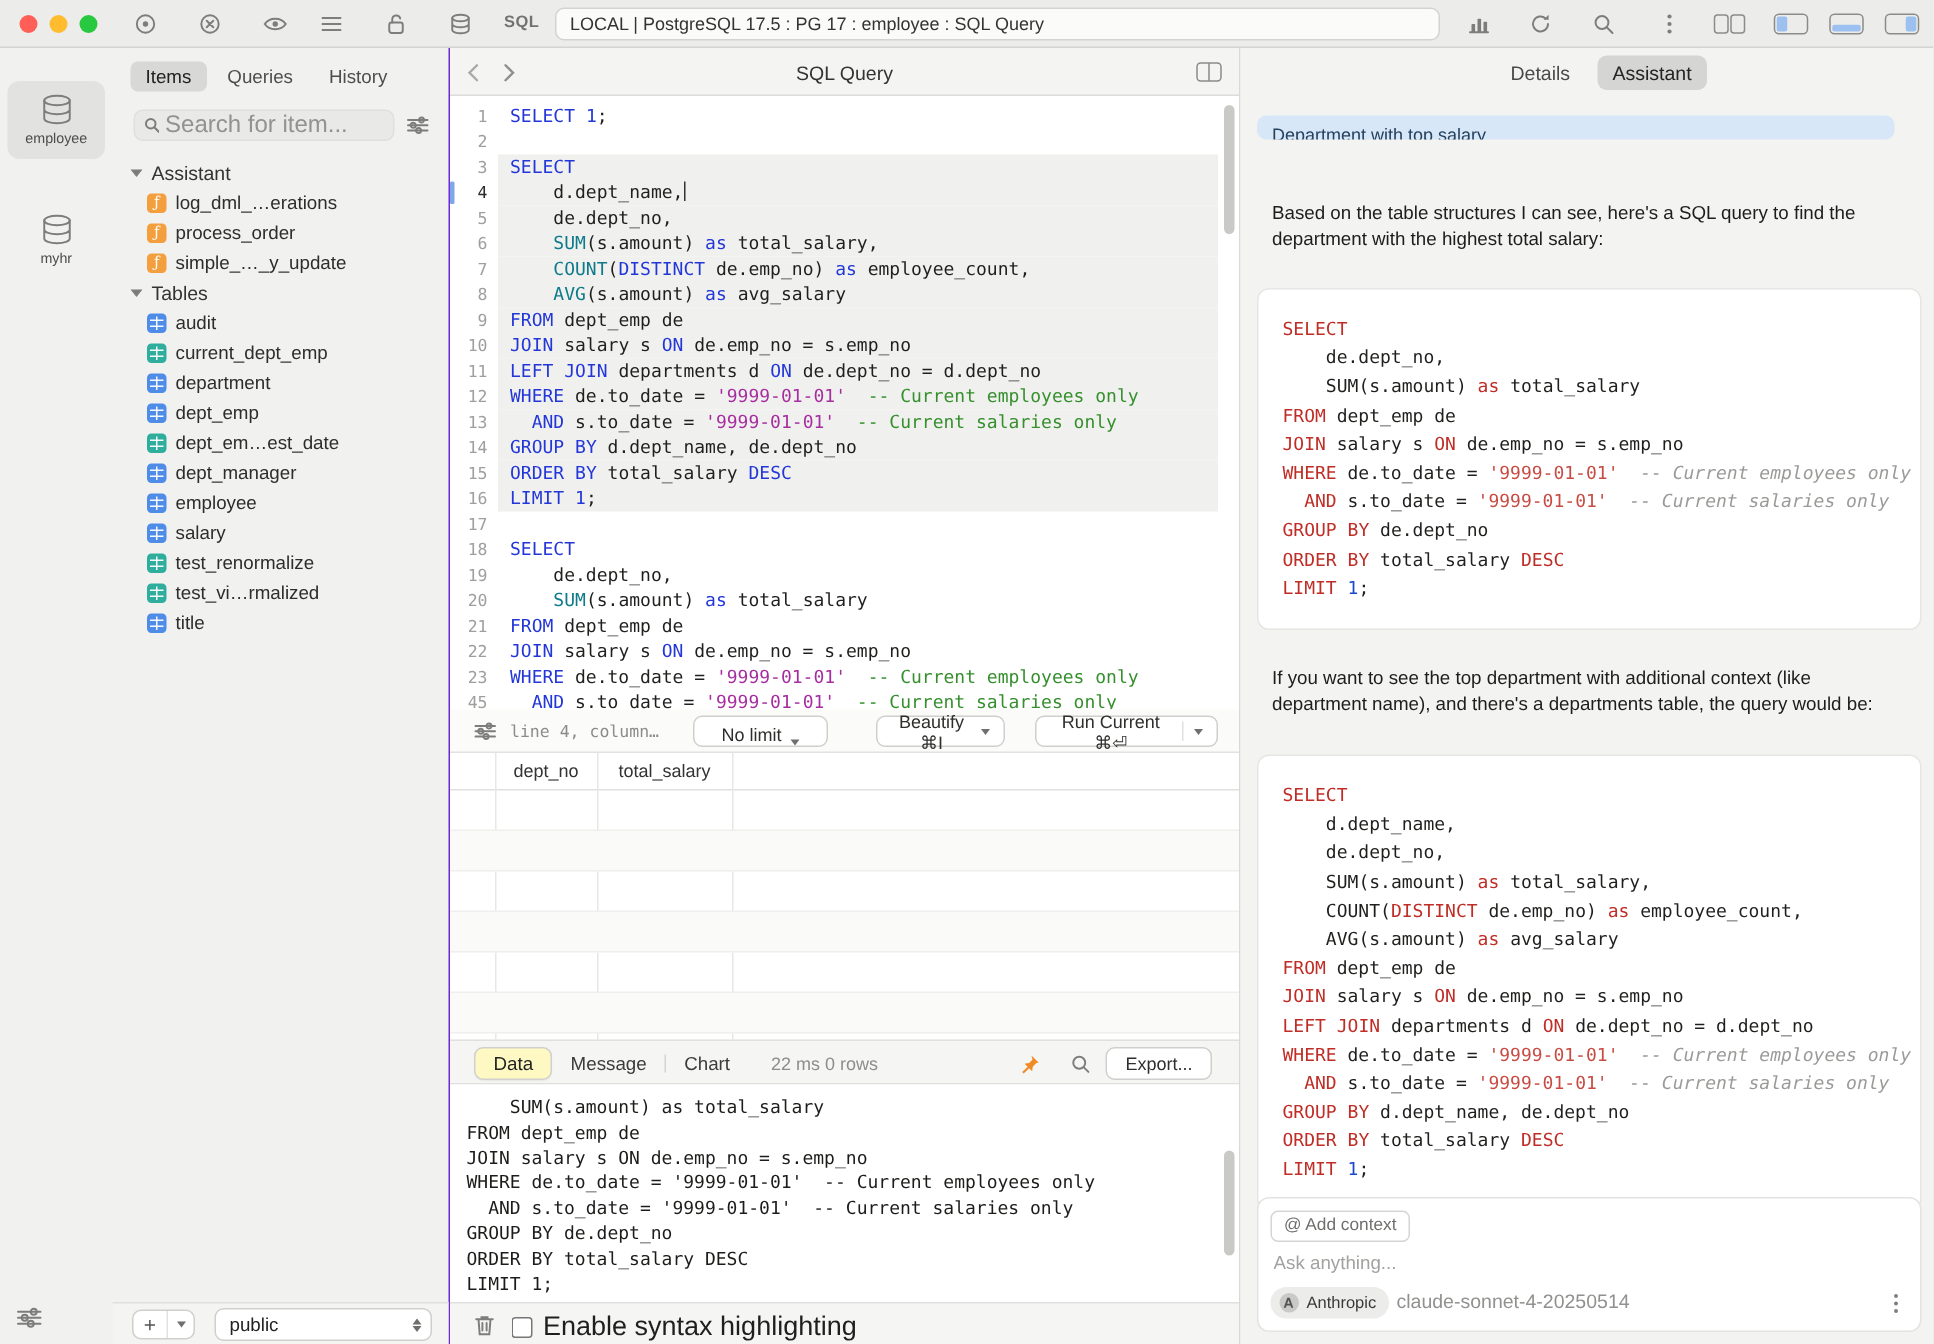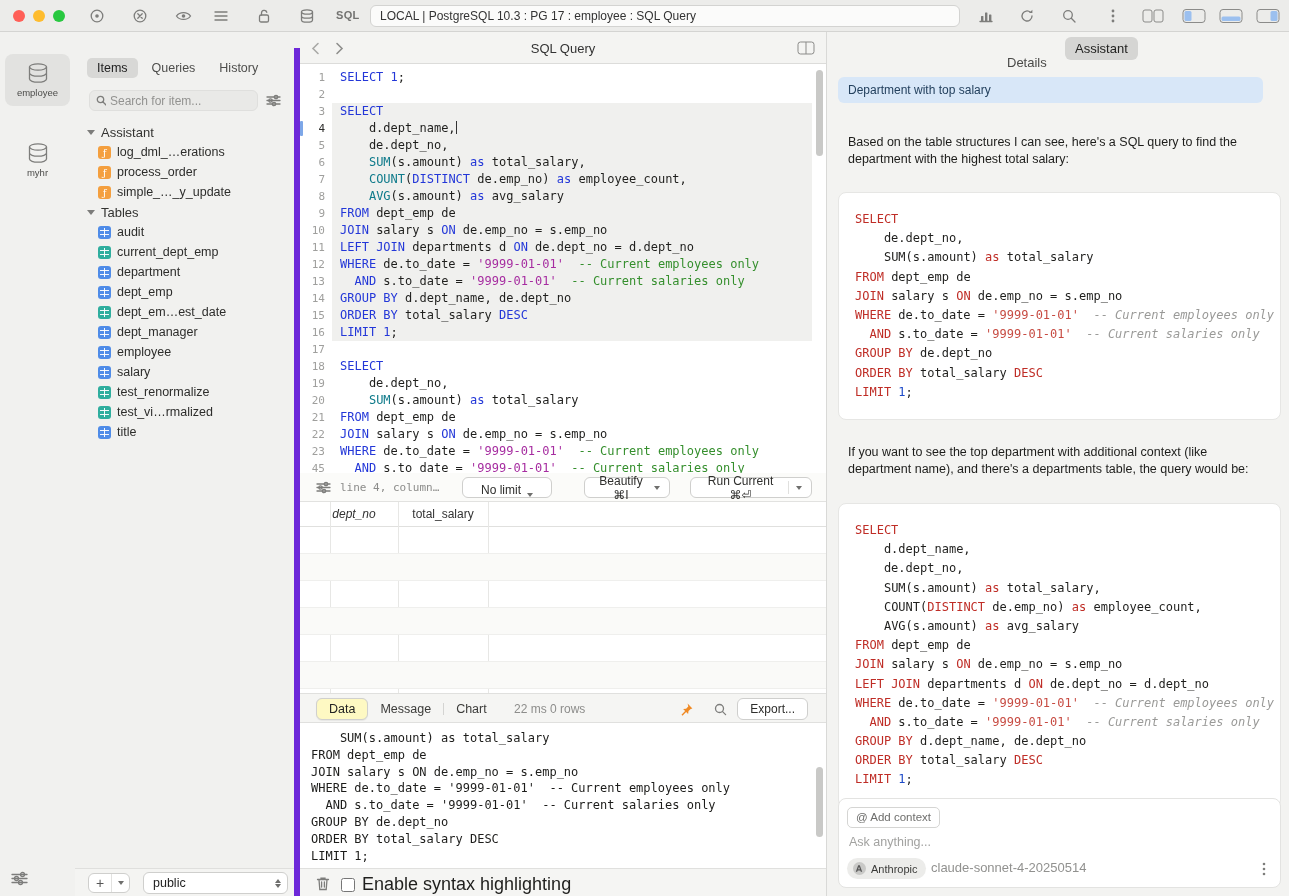--- a/index.html
+++ b/index.html
@@ -13,37 +13,37 @@
   .tl.red{ left:13px; background:#ff5f57; } .tl.yellow{ left:33px; background:#febc2e; } .tl.green{ left:53px; background:#28c840; }
   .tbtn { position:absolute; top:6px; width:26px; height:20px; background:none; border:none; display:flex; align-items:center; justify-content:center; cursor:default; }
   .tbtn svg { display:block; }
   .sql-badge { position:absolute; top:9px; left:336px; font-size:11px; font-weight:bold; color:#737371; letter-spacing:.3px; }
   .title-field { position:absolute; top:5px; left:370px; width:590px; height:22px; background:#fbfbfa; border:1px solid #d3d3d1; border-radius:6px; font-size:12px; color:#333; line-height:20px; padding-left:9px; overflow:hidden; white-space:nowrap; }
   .paneicon rect { stroke:#8b8b89; fill:none; }
   .paneicon .fillb { fill:#9cc0ef; stroke:none; }
 
   
   .rail { position:absolute; top:32px; left:0; width:75px; bottom:0; background:#f1f1ef; }
-  .sidebar { position:absolute; top:48px; left:75px; width:225px; bottom:0; background:#f1f1ef; border-right:6px solid #6d28d9; }
+  .sidebar { position:absolute; top:31px; left:75px; width:225px; bottom:0; background:#f1f1ef; border-right:1px solid #6d28d9; }
   .center { position:absolute; top:32px; left:300px; width:527px; bottom:0; background:#fff; border-right:1px solid #d9d9d7; }
   .assistant { position:absolute; top:32px; left:827px; right:0; bottom:0; background:#f3f3f1; overflow:hidden; }
 
   
   .conn { position:absolute; left:5px; width:65px; height:52px; border-radius:8px; display:flex; flex-direction:column; align-items:center; justify-content:center; gap:3px; }
   .conn.selected { background:#e2e2e0; }
   .conn .clabel { font-size:9.5px; color:#4c4c4a; }
   .rail-bottom-icon { position:absolute; left:8px; bottom:8px; width:22px; height:20px; display:flex; align-items:center; justify-content:center; background:none; border:none; }
 
   
   .side-tabs { position:absolute; top:8px; left:12px; right:8px; height:24px; display:flex; align-items:center; gap:4px; }
   .stab { font-size:12.5px; color:#4e4e4c; padding:3px 10px; border-radius:5px; background:none; border:none; }
   .stab.active { background:#d8d8d6; color:#222; }
   .search-row { position:absolute; top:42px; left:14px; right:10px; height:21px; display:flex; align-items:center; }
   .search-box { flex:1; height:21px; background:#e9e9e7; border:1px solid #dfdfdd; border-radius:6px; display:flex; align-items:center; padding:0 6px; gap:4px; }
-  .search-box input { border:none; background:none; outline:none; font-size:12px; color:#0f766e; width:100%; }
+  .search-box input { border:none; background:none; outline:none; font-size:16px; color:#0f766e; width:100%; }
   .search-box input::placeholder { color:#929290; }
   .filter-btn { width:22px; height:20px; background:none; border:none; display:flex; align-items:center; justify-content:center; margin-left:4px; }
   .tree { position:absolute; top:74px; left:0; right:0; bottom:30px; overflow:hidden; }
   .tree-sec { height:20px; display:flex; align-items:center; padding-left:12px; gap:6px; }
   .sec-chev { width:0; height:0; border-left:4px solid transparent; border-right:4px solid transparent; border-top:5px solid #7c7c7a; display:inline-block; }
   .sec-lbl { font-size:13px; color:#333331; }
   .tree-item { height:20px; display:flex; align-items:center; padding-left:23px; gap:6px; }
   .ti-lbl { font-size:12.5px; color:#2d2d2b; white-space:nowrap; }
   .obj-icon { width:13px; height:13px; border-radius:3px; position:relative; flex:none; }
   .obj-icon.table { background:#4f8ce8; }
@@ -121,23 +121,23 @@
   
   .cbbar { position:absolute; left:0; right:0; bottom:0; height:28px; background:#f5f5f3; border-top:1px solid #e0e0de; }
   .trash-btn { position:absolute; left:12px; top:4px; width:22px; height:20px; background:none; border:none; display:flex; align-items:center; justify-content:center; }
   .hl-check { position:absolute; left:41px; top:5px; display:flex; align-items:center; gap:7px; }
   .hl-check input { width:14px; height:14px; accent-color:#fff; }
   .hl-check .lab { font-size:18px; color:#1f1f1d; }
 
   
   .atabs { position:absolute; top:0; left:0; right:0; height:32px; }
   .atab { position:absolute; top:5px; font-size:13px; border:none; background:none; color:#4a4a48; padding:4px 10px; border-radius:6px; }
-  .atab.details { left:170px;margin-top:14px; }
+  .atab.details { left:170px; }
   .atab.assist { left:238px; background:#d5d5d3; color:#232321; }
-  .topic-chip { position:absolute; left:11px; right:26px; top:45px; height:26px; background:#d8e7f8; border-radius:6px; font-size:12px; color:#24415e; line-height:26px; padding-left:10px; overflow:hidden; white-space:nowrap; }
+  .topic-chip { position:absolute; left:11px; right:26px; top:45px; height:16px; background:#d8e7f8; border-radius:6px; font-size:12px; color:#24415e; line-height:26px; padding-left:10px; overflow:hidden; white-space:nowrap; }
   .chat-para { position:absolute; left:21px; width:424px; font-size:12.5px; line-height:17px; color:#1d1d1b; }
   .p1 { top:102px; } .p2 { top:412px; }
   .chat-card { position:absolute; left:11px; right:8px; background:#fff; border:1px solid #e6e6e4; border-radius:8px; padding:17px 16px; font-family:"DejaVu Sans Mono", monospace; }
   .card1 { top:160px; } .card2 { top:471px; }
   .ccl { height:19.2px; line-height:19.2px; font-size:12px; color:#1f1f1d; white-space:pre; }
   .chat-card .kw { color:#bf2d26; }
   .chat-card .fn { color:#1f1f1d; }
   .chat-card .str { color:#c74b42; }
   .chat-card .com { color:#9a9a98; font-style:italic; }
   .chat-card .num { color:#1b49c8; }
@@ -194,21 +194,21 @@
     </button>
     <button class="tbtn" style="left:294px">
       <svg width="16" height="16">
           <ellipse cx="8" cy="4" rx="5.5" ry="2.2" class="icon-stroke"></ellipse>
           <path d="M2.5 4v8c0 1.2 2.5 2.2 5.5 2.2s5.5-1 5.5-2.2V4M2.5 8c0 1.2 2.5 2.2 5.5 2.2s5.5-1 5.5-2.2" class="icon-stroke"></path>
         </svg>
     </button>
     <span class="sql-badge">SQL</span>
 
     <div class="title-field">
-      <span>LOCAL | PostgreSQL 10.3 : PG 17 : employee : SQL Query</span>
+      <span>LOCAL | PostgreSQL 17.5 : PG 17 : employee : SQL Query</span>
     </div>
 
     <button class="tbtn" style="left:973px">
       <svg width="16" height="16">
           <path d="M2 13.5h12" class="icon-stroke"></path>
           <rect x="3" y="8" width="2.4" height="5.5" rx=".5" class="icon-fill"></rect>
           <rect x="7" y="4.5" width="2.4" height="9" rx=".5" class="icon-fill"></rect>
           <rect x="11" y="6.5" width="2.4" height="7" rx=".5" class="icon-fill"></rect>
         </svg>
     </button>
@@ -486,21 +486,21 @@
       </button>
       <button class="sb-btn" style="left:390px; width:122px;">
         <span>Run Current ⌘⏎</span>
         <span class="run-div"></span>
         <span class="chev-d"></span>
       </button>
     </div>
 
     <div class="grid">
       <div class="ghead">
-        <div class="gh" style="left:20px; width:68px;font-style:italic;">dept_no</div>
+        <div class="gh" style="left:30px; width:68px;">dept_no</div>
         <div class="gh" style="left:98px; width:90px;">total_salary</div>
       </div>
       <div class="vline" style="left:30px"></div>
       <div class="vline" style="left:98px"></div>
       <div class="vline" style="left:188px"></div>
       <div class="gbody">
           <div class="grow"></div>
           <div class="grow alt"></div>
           <div class="grow"></div>
           <div class="grow alt"></div>

